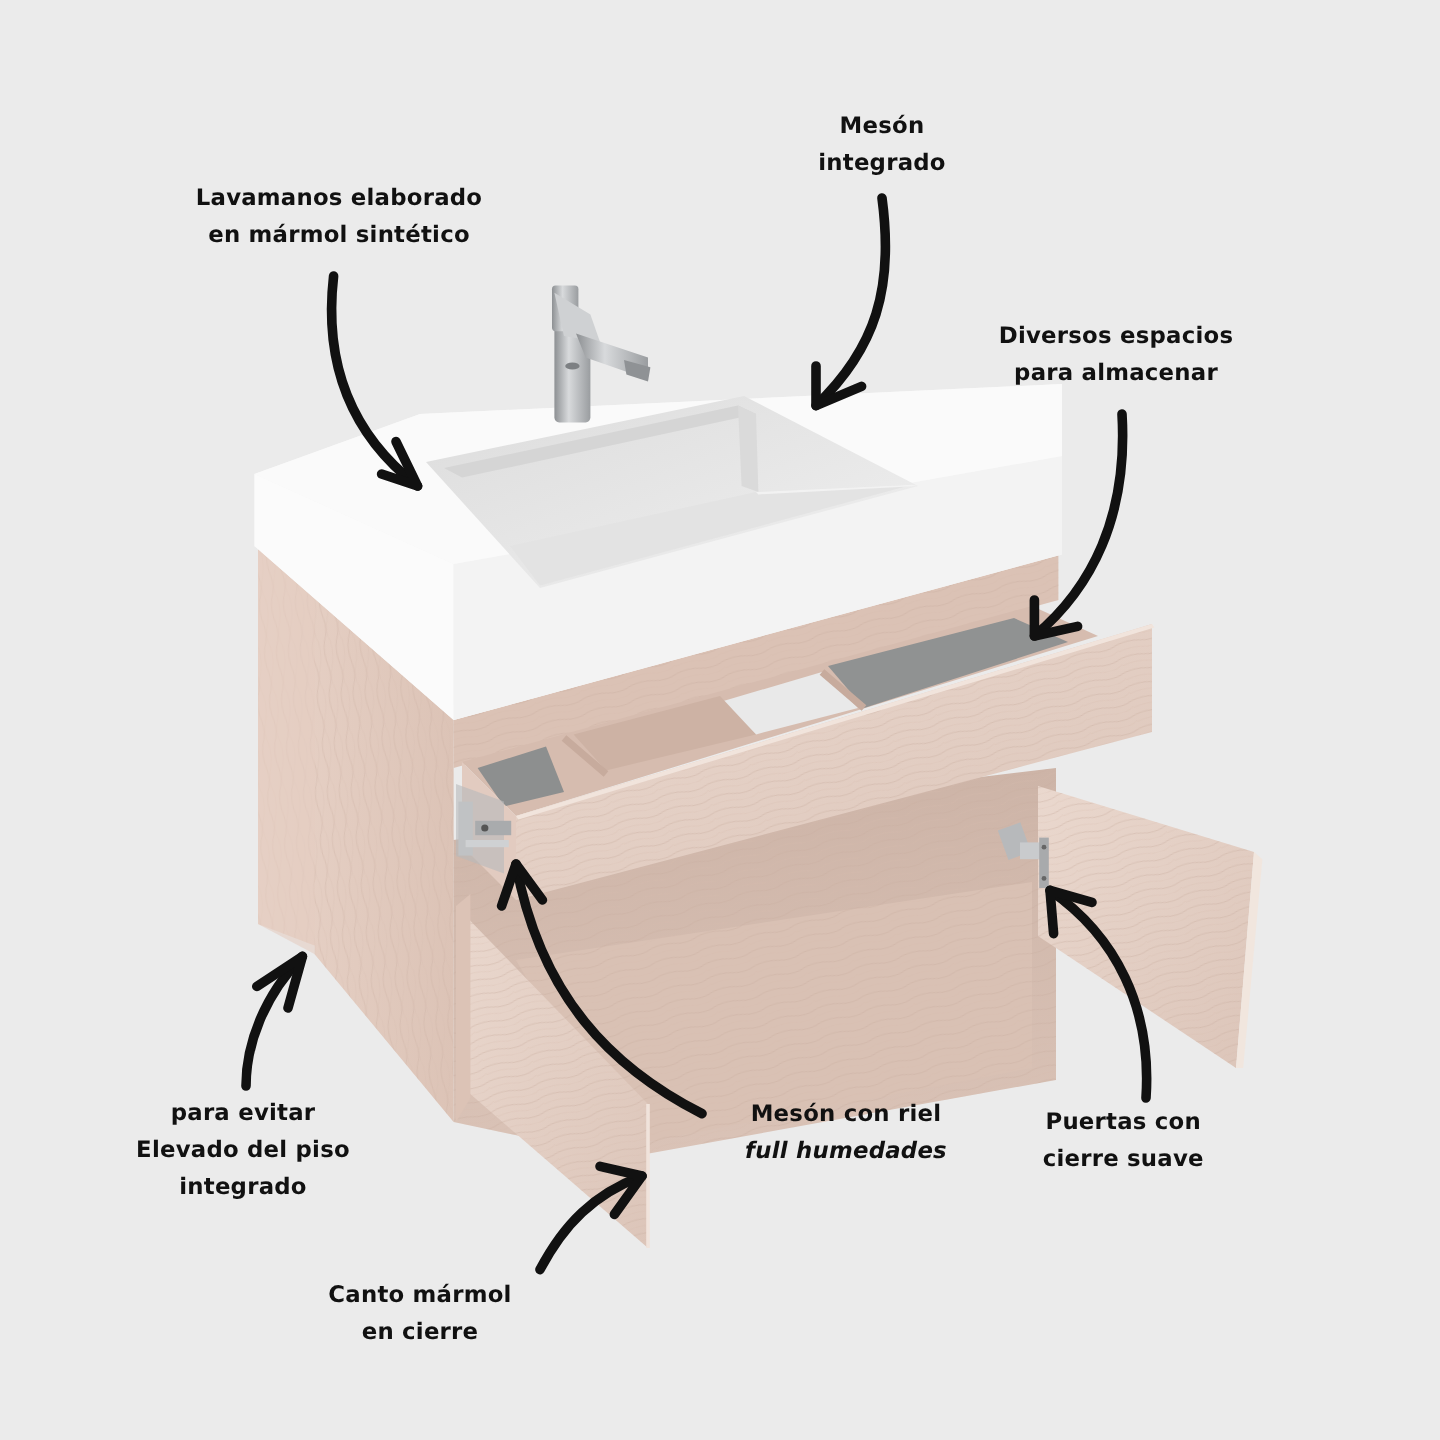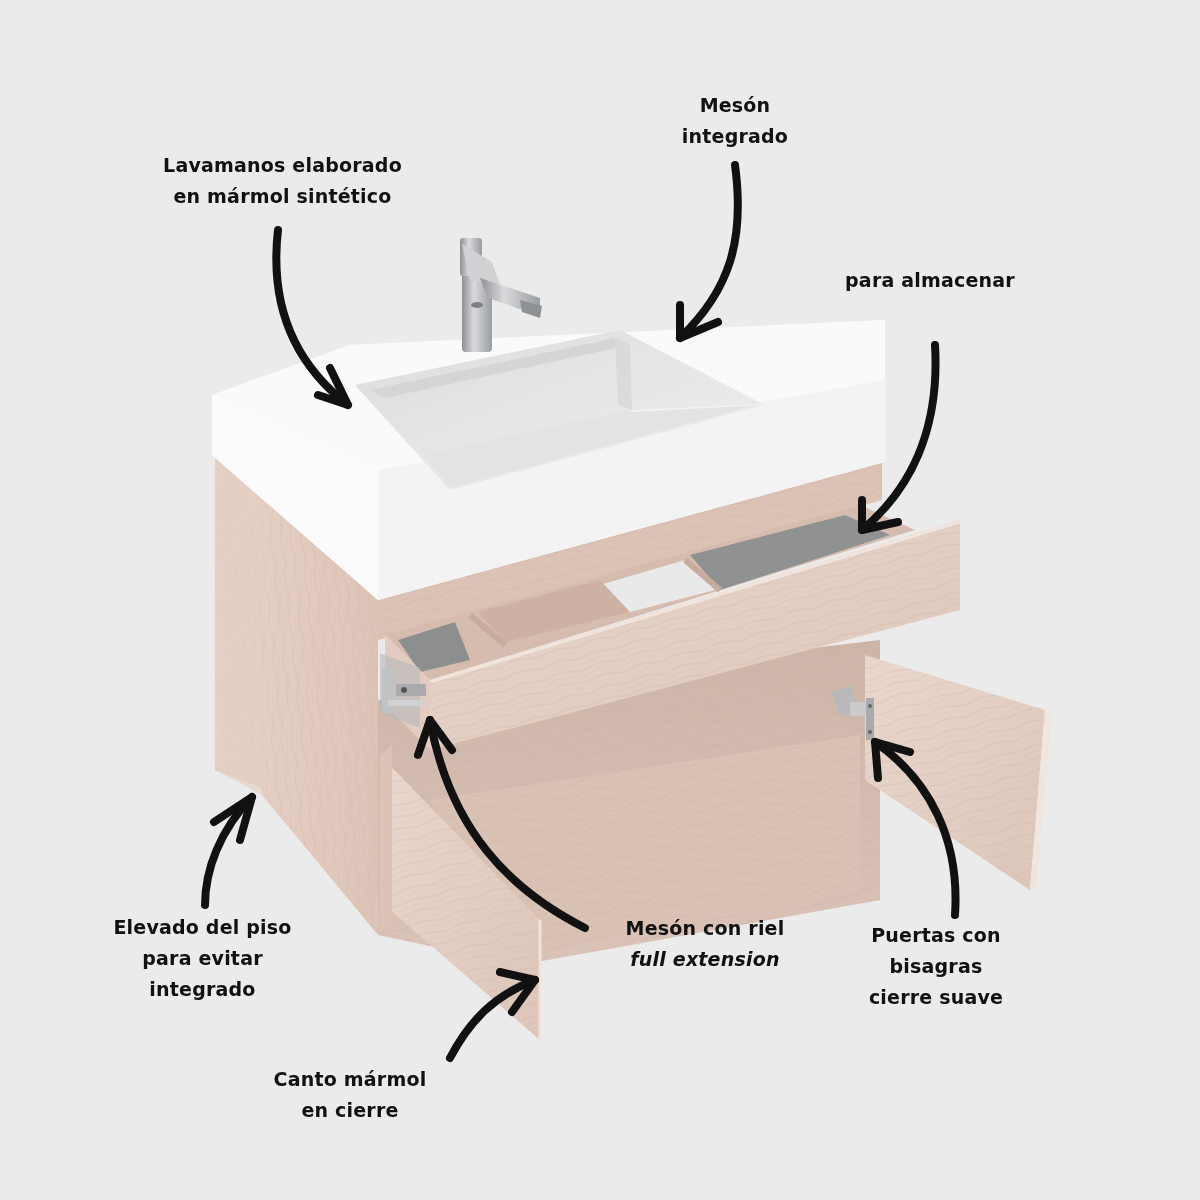--- a/index.html
+++ b/index.html
@@ -188,37 +188,37 @@
     <span>Lavamanos elaborado</span>
     <span>en mármol sintético</span>
   </div>
 
   <div class="label" style="left:635px; top:90px; width:200px;">
     <span>Mesón</span>
     <span>integrado</span>
   </div>
 
   <div class="label" style="left:785px; top:265px; width:290px;">
+    <span>Diversos espacios</span>
     <span>para almacenar</span>
   </div>
 
   <div class="label" style="left:65px; top:912px; width:275px;">
+    <span>para evitar</span>
     <span>Elevado del piso</span>
-    <span>para evitar</span>
     <span>integrado</span>
   </div>
 
   <div class="label" style="left:585px; top:913px; width:240px;">
     <span>Mesón con riel</span>
-    <span class="italic">full extension</span>
+    <span class="italic">full humedades</span>
   </div>
 
   <div class="label" style="left:816px; top:920px; width:240px;">
     <span>Puertas con</span>
-    <span>bisagras</span>
     <span>cierre suave</span>
   </div>
 
   <div class="label" style="left:245px; top:1064px; width:210px;">
     <span>Canto mármol</span>
     <span>en cierre</span>
   </div>
 
 </div>
 

